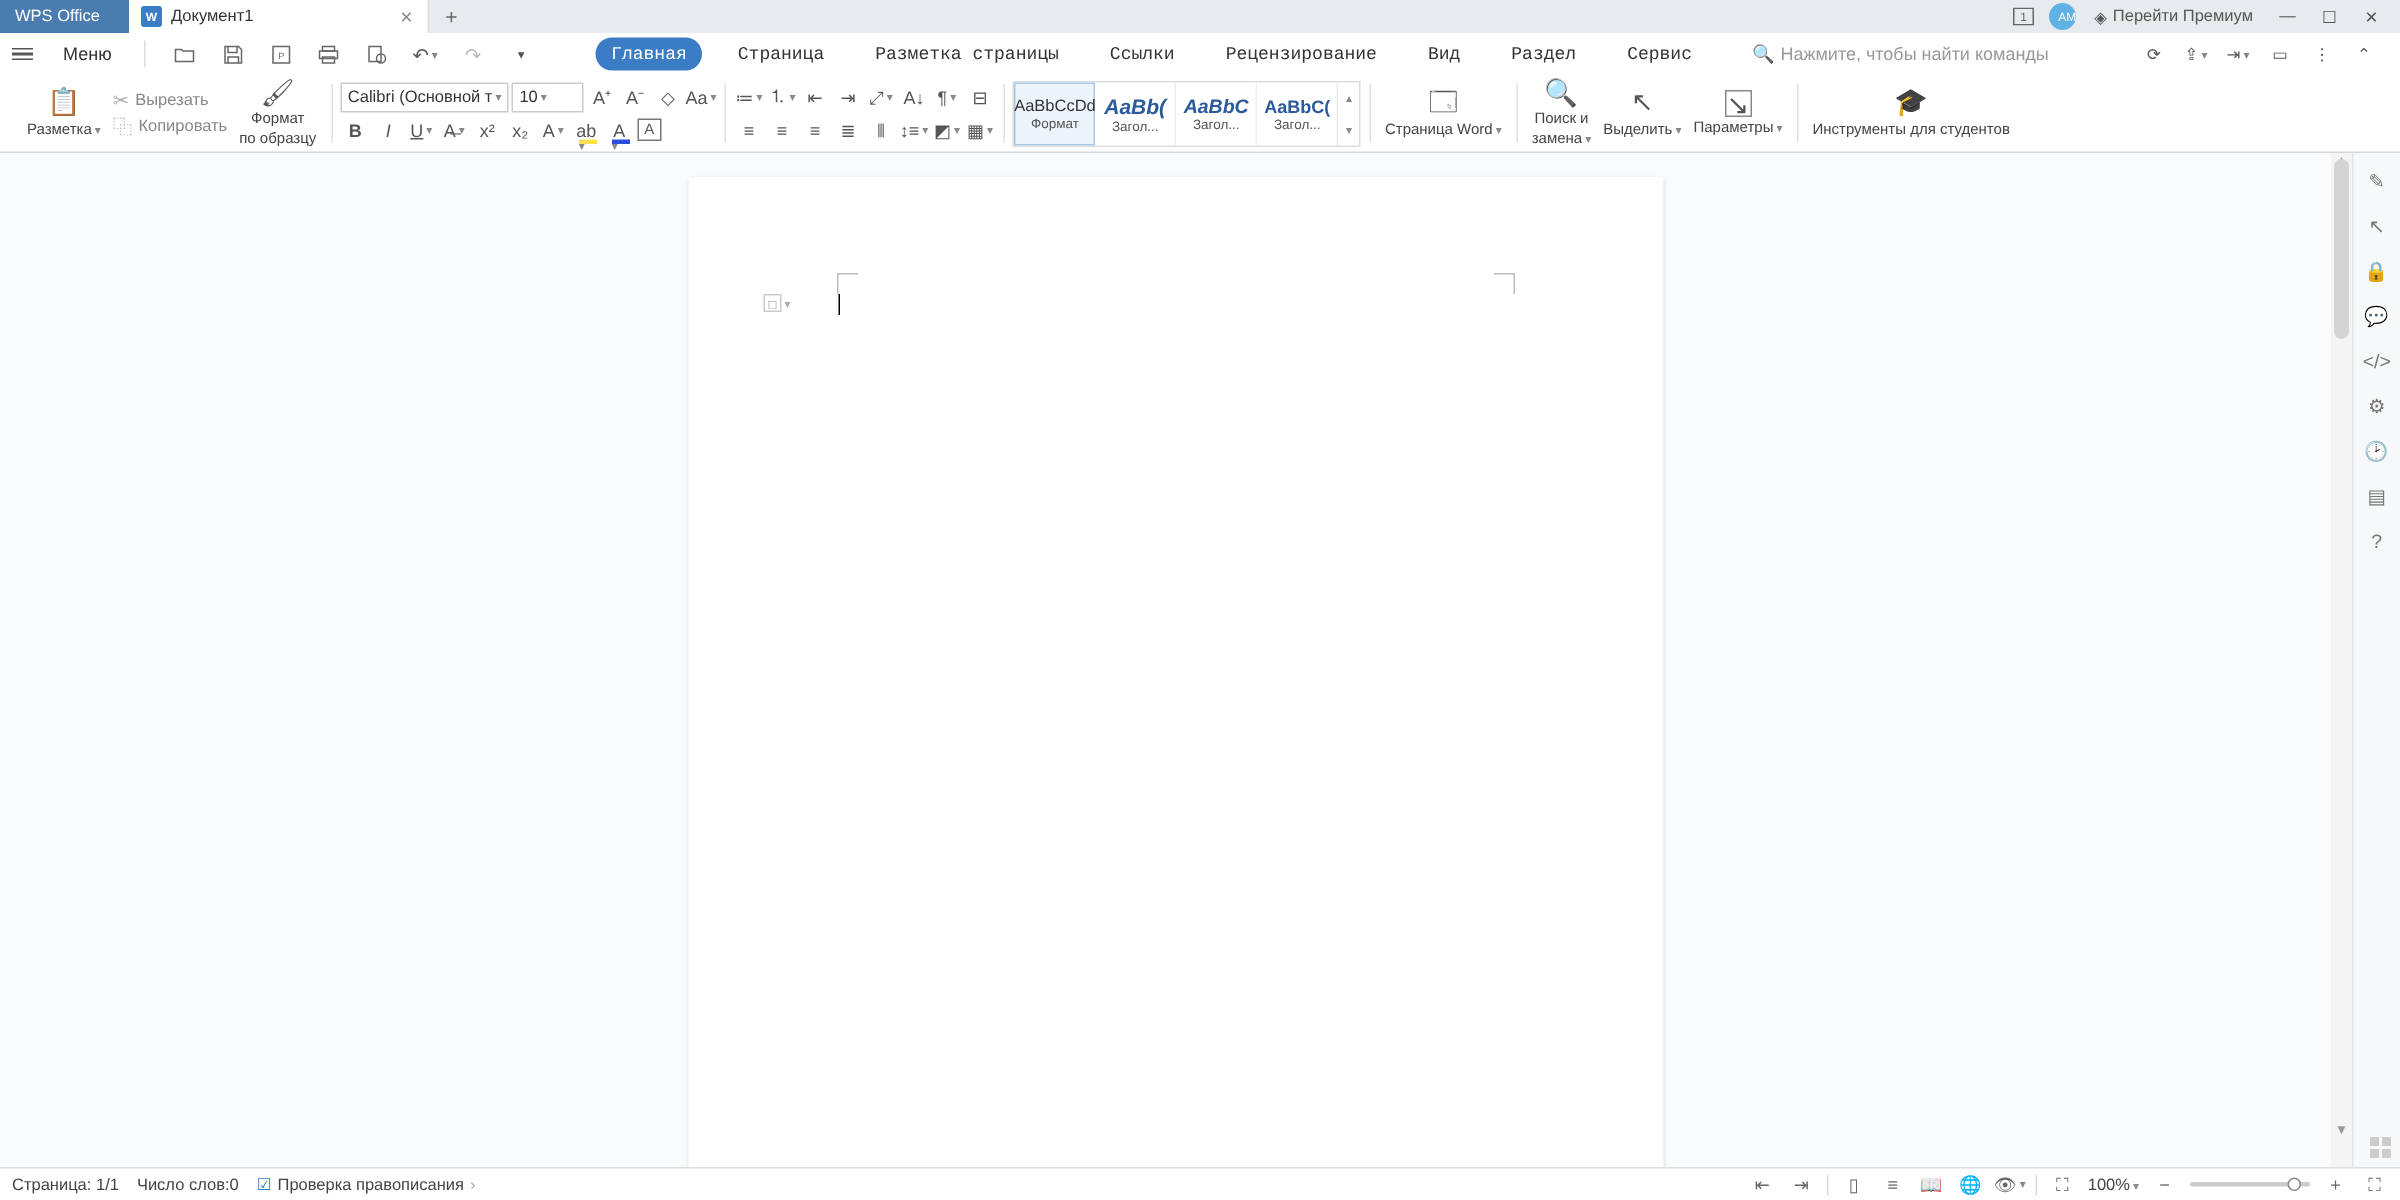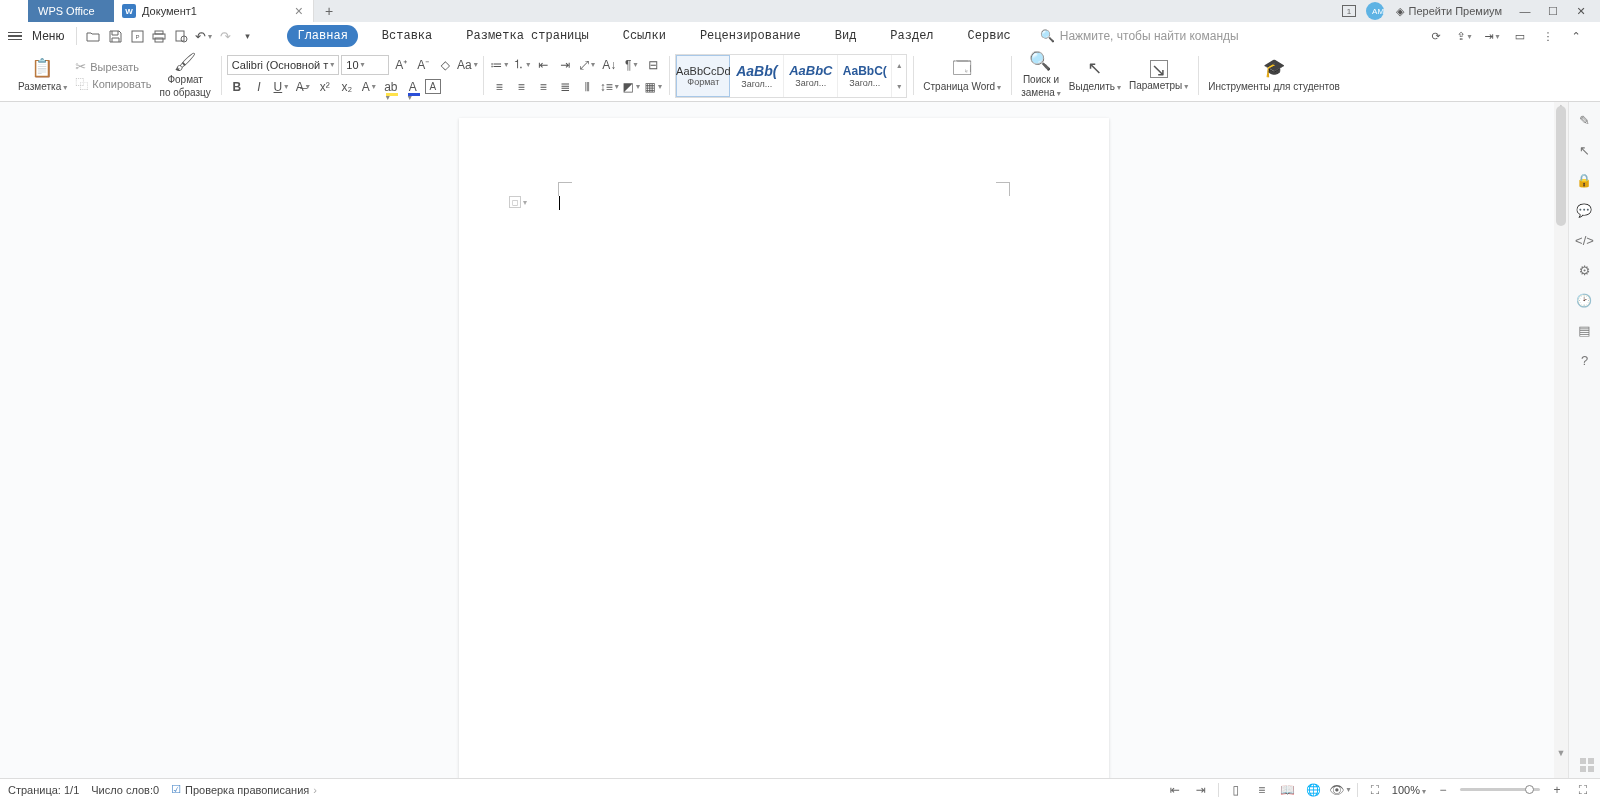--- a/index.html
+++ b/index.html
@@ -1,32 +1,32 @@
 <!DOCTYPE html>
 <html><head>
 <meta charset="utf-8">
 <style>
 * { margin: 0; padding: 0; box-sizing: border-box; font-family: -apple-system, BlinkMacSystemFont, "Segoe UI", Arial, sans-serif; }
 body { width: 1600px; height: 800px; overflow: hidden; background: #fff; display: flex; flex-direction: column; font-size: 11px; color: #333; }
 
 
-.titlebar { height: 22px; background: #e8ebee; display: flex; align-items: center; margin-left: 28px; }
+.titlebar { height: 22px; background: #e8ebee; display: flex; align-items: center; }
 .tab-app { height: 22px; padding: 0 10px; display: flex; align-items: center; background: #4a7cb0; color: #fff; font-size: 11px; min-width: 86px; }
 .tab-doc { height: 22px; padding: 0 10px 0 8px; display: flex; align-items: center; background: #fff; border-right:1px solid #ddd; min-width: 200px; gap:6px;}
 .tab-doc .dicon { width:14px; height:14px; background:#3b7dc4; border-radius:2px; display:flex; align-items:center; justify-content:center; color:#fff; font-size:8px; font-weight:bold;}
 .tab-doc .close { margin-left:auto; color:#888; font-size:14px; cursor:pointer;}
 .tab-add { width:30px; display:flex; align-items:center; justify-content:center; color:#666; font-size:14px;}
 .title-right { margin-left:auto; display:flex; align-items:center; gap:6px; padding-right:8px;}
 .title-right .ticon { width:22px; height:22px; display:flex; align-items:center; justify-content:center; color:#555; font-size:12px;}
 .avatar { width:18px; height:18px; border-radius:50%; background:#5eb3e4; color:#fff; font-size:8px; display:flex; align-items:center; justify-content:flex-end;}
 .premium { display:flex; align-items:center; gap:4px; color:#555; font-size:11px; padding:0 6px;}
 .winbtn { width:22px; height:22px; display:flex; align-items:center; justify-content:center; color:#555;}
 
 
-.menubar { height: 28px; display:flex; align-items:center; padding:0 6px; gap:2px;}
+.menubar { height: 28px; display:flex; align-items:center; padding:0 6px; gap:12px;}
 .hamburger { width:18px; display:flex; flex-direction:column; gap:2px; padding:4px 2px;}
 .hamburger span{ height:1.5px; background:#555;}
 .menu-lbl { padding:0 6px; color:#333; font-size:12px;}
 .menubar .sep { width:1px; height:18px; background:#ddd; margin:0 4px;}
 .menubar .qicon { width:20px; height:20px; display:flex; align-items:center; justify-content:center; color:#555; font-size:13px;}
 .menu-tabs { display:flex; gap:14px; margin-left:28px; align-items:center;}
 .menu-tab { font-size:12px; color:#333; padding:4px 10px; border-radius:11px; cursor:pointer;font-family:Liberation Mono, monospace;}
 .menu-tab.active { background:#3b7dc4; color:#fff;}
 .search-area { display:flex; align-items:center; gap:4px; margin-left:18px; color:#999; font-size:12px;}
 .menubar-right { margin-left:auto; display:flex; gap:8px; align-items:center; padding-right:8px;}
@@ -160,21 +160,21 @@
         <rect x="1" y="1" width="8" height="10" fill="none" stroke="#666"></rect>
         <circle cx="9" cy="9" r="3" fill="none" stroke="#666"></circle>
       </svg>
     </div>
   <div class="qicon drop">↶</div>
   <div class="qicon" style="color:#bbb;">↷</div>
   <div class="qicon" style="font-size:9px;">▾</div>
 
   <div class="menu-tabs">
     <div class="menu-tab active">Главная</div>
-    <div class="menu-tab">Вставка</div>
+    <div class="menu-tab">Страница</div>
     <div class="menu-tab">Разметка страницы</div>
     <div class="menu-tab">Ссылки</div>
     <div class="menu-tab">Рецензирование</div>
     <div class="menu-tab">Вид</div>
     <div class="menu-tab">Раздел</div>
     <div class="menu-tab">Сервис</div>
   </div>
 
   <div class="search-area">
     <span>🔍</span>

